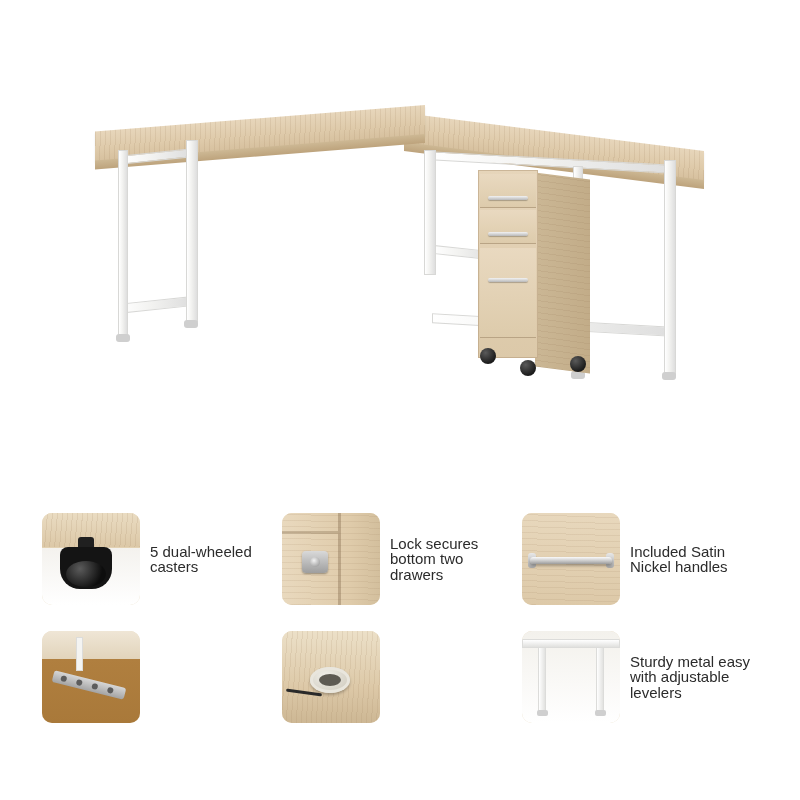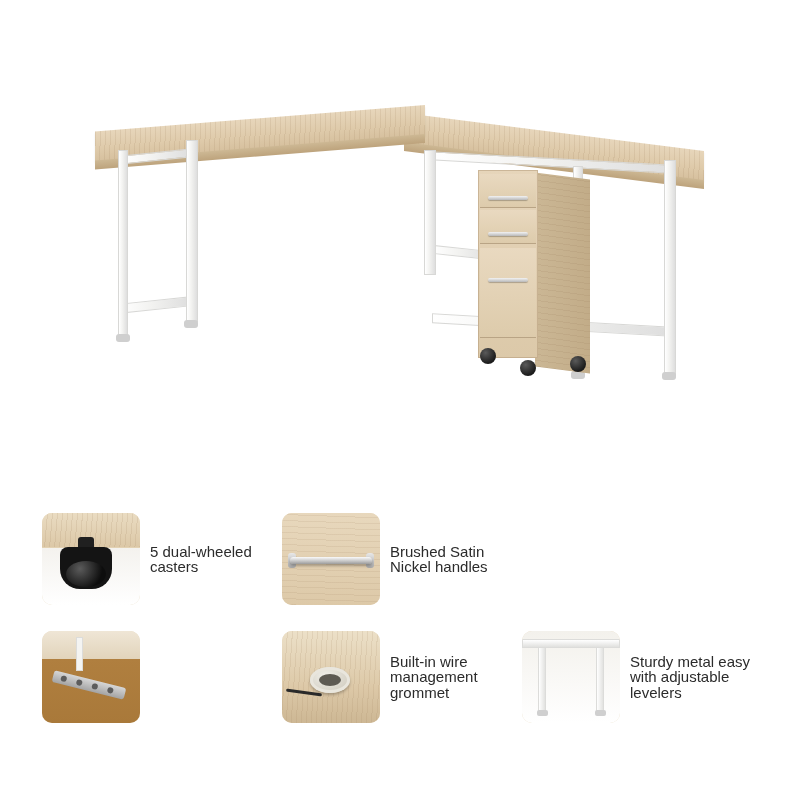--- a/index.html
+++ b/index.html
@@ -272,29 +272,38 @@
     <div class="feature">
       <div class="thumb">
         <div class="t1-bg"></div>
           <div class="t1-wood"></div>
         <div class="t1-stem"></div>
           <div class="t1-wheel"></div>
       </div>
       <div class="f-text">5 dual-wheeled casters</div>
     </div>
 
+    <div class="feature">
+      <div class="thumb">
+        <div class="t2-bg"></div>
+          <div class="t2-seam"></div>
+          <div class="t2-seam2"></div>
+        <div class="t2-lock"></div>
+      </div>
+      <div class="f-text">Lock secures bottom two drawers</div>
+    </div>
 
     <div class="feature">
       <div class="thumb">
         <div class="t3-bg"></div>
         <div class="t3-cap" style="left:6px;"></div>
         <div class="t3-cap" style="left:84px;"></div>
         <div class="t3-handle"></div>
       </div>
-      <div class="f-text">Brushed Satin Nickel handles</div>
+      <div class="f-text">Included Satin Nickel handles</div>
     </div>
 
   </div>
 
   <div class="feature-row">
 
     <div class="feature">
       <div class="thumb">
         <div class="t4-bg"></div>
         <div class="t4-leg"></div>
@@ -306,21 +315,20 @@
         </div>
       </div>
     </div>
 
     <div class="feature">
       <div class="thumb">
         <div class="t5-bg"></div>
         <div class="t5-cord"></div>
         <div class="t5-ring"></div>
       </div>
-      <div class="f-text">Built-in wire management grommet</div>
     </div>
 
     <div class="feature">
       <div class="thumb">
         <div class="t6-bg"></div>
         <div class="t6-top"></div>
         <div class="t6-l" style="left:16px;"></div>
         <div class="t6-l" style="left:74px;"></div>
         <div class="t6-foot" style="left:15px; top:79px;"></div>
         <div class="t6-foot" style="left:73px; top:79px;"></div>

